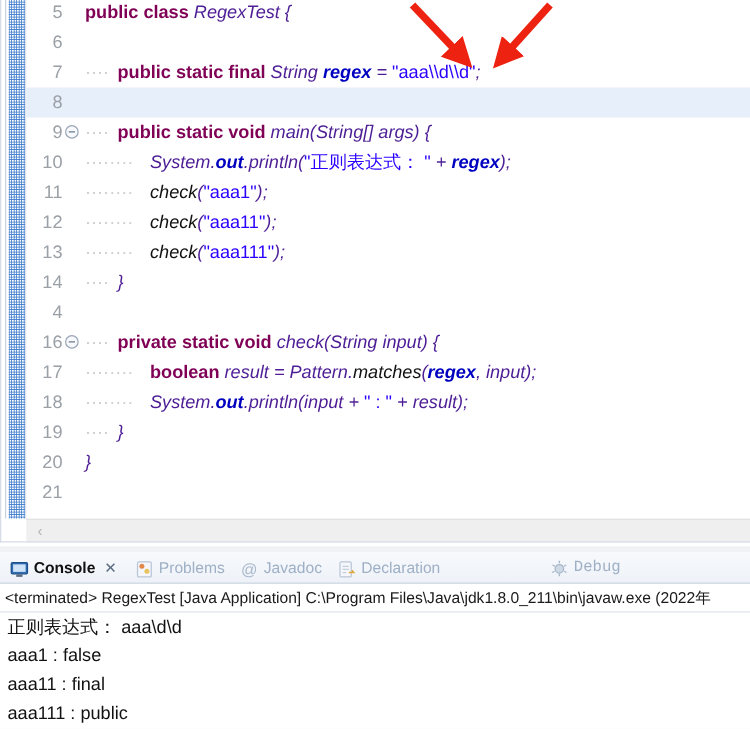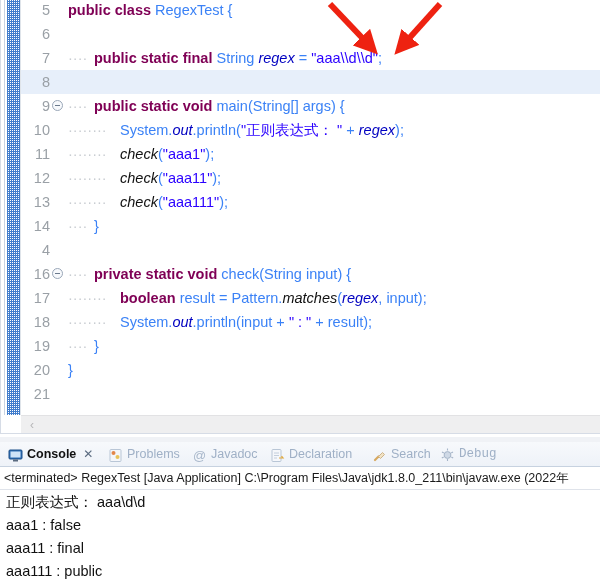--- a/index.html
+++ b/index.html
@@ -47,23 +47,23 @@
     position:absolute;left:52px;top:6px;width:11px;height:11px;border-radius:50%;
     border:1px solid #9aa7b8;box-sizing:border-box;background:#f7f9fc;
   }
   .fold:after{
     content:"";position:absolute;left:2px;top:4px;width:5px;height:1px;background:#6b7a8d;
   }
   .code{position:absolute;left:68px;top:0;white-space:pre;}
 
   .kw{color:#7f0055;font-weight:bold;}
   .str{color:#2a00ff;}
-  .fld{color:#0000c0;font-weight:normal;font-style:italic;}
+  .fld{color:#0000c0;font-weight:bold;font-style:italic;}
   .mth{color:#111;font-style:italic;}
-  .plain{color:#3b82f6;}
+  .plain{color:#4c1d95;font-style:italic;}
   .dot{color:#c9cdd2;}
 
   
   .ed-scroll{
     position:absolute;left:21px;top:415px;width:579px;height:18px;
     background:#efeff0;border-top:1px solid #e2e2e4;
   }
   .ed-scroll .arrow-l{
     position:absolute;left:6px;top:3px;width:10px;height:12px;
     color:#b6b6b8;font-size:12px;line-height:12px;text-align:center;
@@ -190,27 +190,20 @@
           <span class="lbl">Javadoc</span>
         </div>
         <div class="tab inactive" style="left: 270px;">
           <span class="ico"><svg width="15" height="15" viewBox="0 0 15 15">
               <rect x="2" y="1.5" width="9" height="12" rx="1" fill="#f5f7fb" stroke="#b9c6d6"></rect>
               <path d="M4 5h5M4 7.5h5M4 10h3" stroke="#c3cedc" stroke-width="1"></path>
               <path d="M9 10l4 0-1.5-1.8" fill="none" stroke="#e0a83c" stroke-width="1.2"></path>
             </svg></span>
           <span class="lbl">Declaration</span>
         </div>
-        <div class="tab inactive" style="left: 372px;">
-          <span class="ico"><svg width="15" height="15" viewBox="0 0 15 15">
-              <path d="M3 12l3.5-3.5" stroke="#d7a85f" stroke-width="2.2" stroke-linecap="round"></path>
-              <path d="M6.5 8.5l4-4 2 2-4 4z" fill="#f1e2c4" stroke="#cdb48b"></path>
-            </svg></span>
-          <span class="lbl">Search</span>
-        </div>
         <div class="tab inactive" style="left: 440px; font-family: Liberation Mono, monospace;">
           <span class="ico"><svg width="15" height="15" viewBox="0 0 15 15">
               <circle cx="7.5" cy="8" r="3.4" fill="#cfd9e6" stroke="#a6b5c8"></circle>
               <path d="M7.5 1.5v2M2 5l1.8 1M13 5l-1.8 1M1.8 11l1.9-1M13.2 11l-1.9-1M7.5 14v-2" stroke="#a6b5c8" stroke-width="1.1"></path>
             </svg></span>
           <span class="lbl">Debug</span>
         </div>
       </div>
 
     <div class="proc-line">&lt;terminated&gt; RegexTest [Java Application] C:\Program Files\Java\jdk1.8.0_211\bin\javaw.exe (2022年</div>

